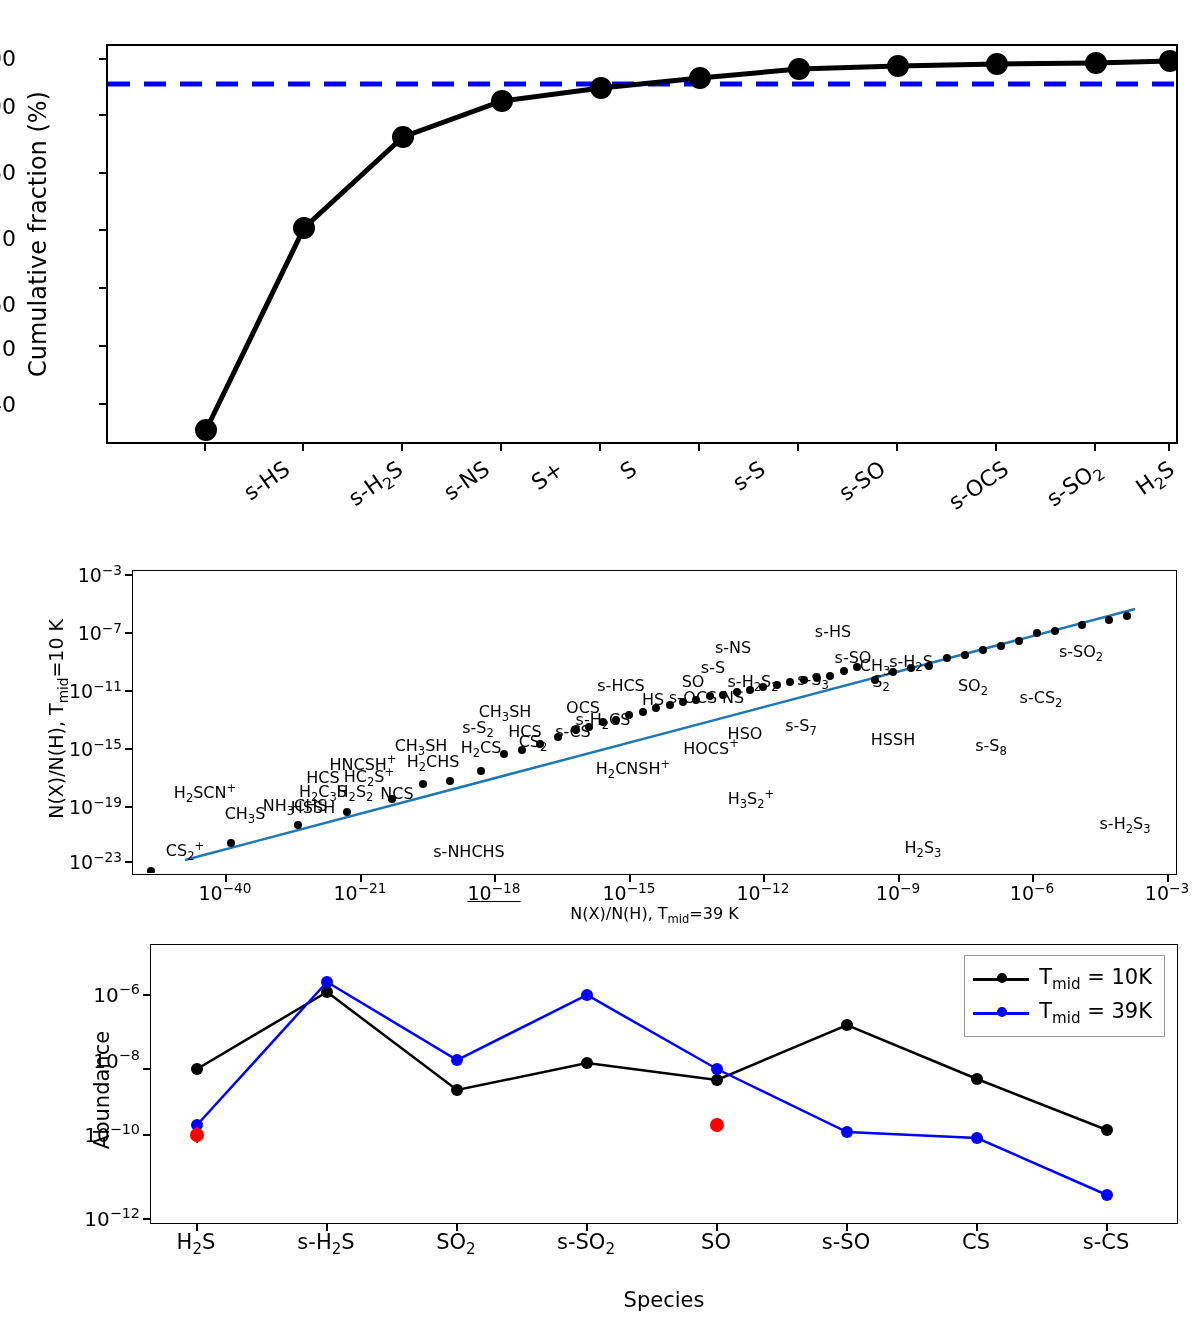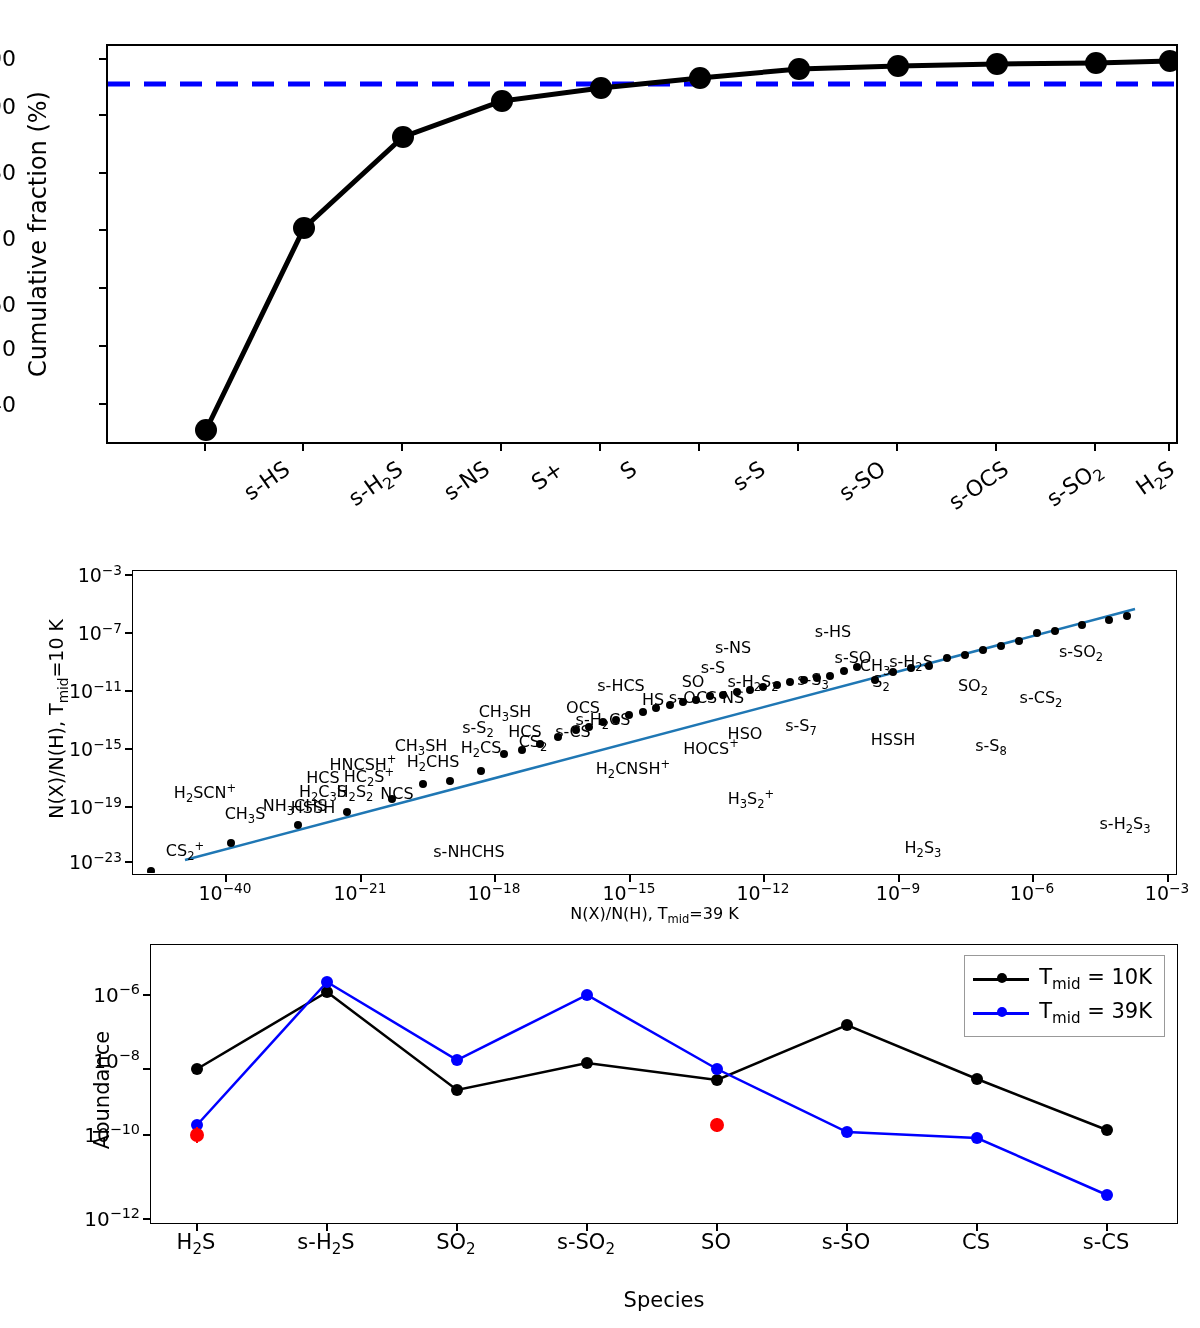--- a/index.html
+++ b/index.html
@@ -428,21 +428,21 @@
     <div class="tickmark-b-x" style="left:360px;"></div>
     <div class="tickmark-b-x" style="left:494px;"></div>
     <div class="tickmark-b-x" style="left:629px;"></div>
     <div class="tickmark-b-x" style="left:763px;"></div>
     <div class="tickmark-b-x" style="left:898px;"></div>
     <div class="tickmark-b-x" style="left:1032px;"></div>
     <div class="tickmark-b-x" style="left:1167px;"></div>
 
     <div class="xtick-b" style="left:225px;">10<sup>−40</sup></div>
     <div class="xtick-b" style="left:360px;">10<sup>−21</sup></div>
-    <div class="xtick-b" style="left:494px;">10<sup>−18</sup></div>
+    <div class="xtick-b" style="left:494px;text-decoration:underline;">10<sup>−18</sup></div>
     <div class="xtick-b" style="left:629px;">10<sup>−15</sup></div>
     <div class="xtick-b" style="left:763px;">10<sup>−12</sup></div>
     <div class="xtick-b" style="left:898px;">10<sup>−9</sup></div>
     <div class="xtick-b" style="left:1032px;">10<sup>−6</sup></div>
     <div class="xtick-b" style="left:1167px;">10<sup>−3</sup></div>
   </div>
 
   <div class="panel" id="panel-c">
     <div class="ylabel">Abundance</div>
     <div class="xlabel">Species</div>

